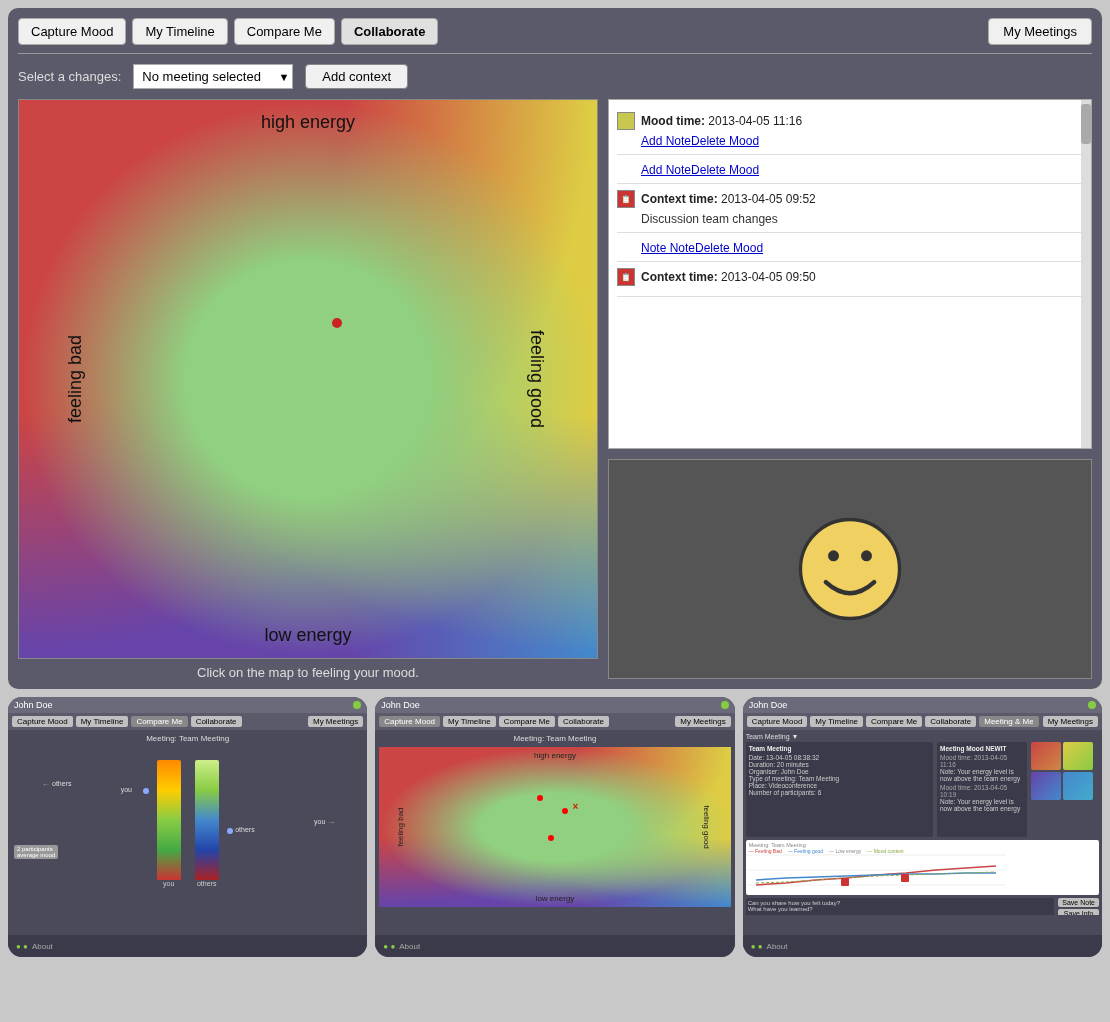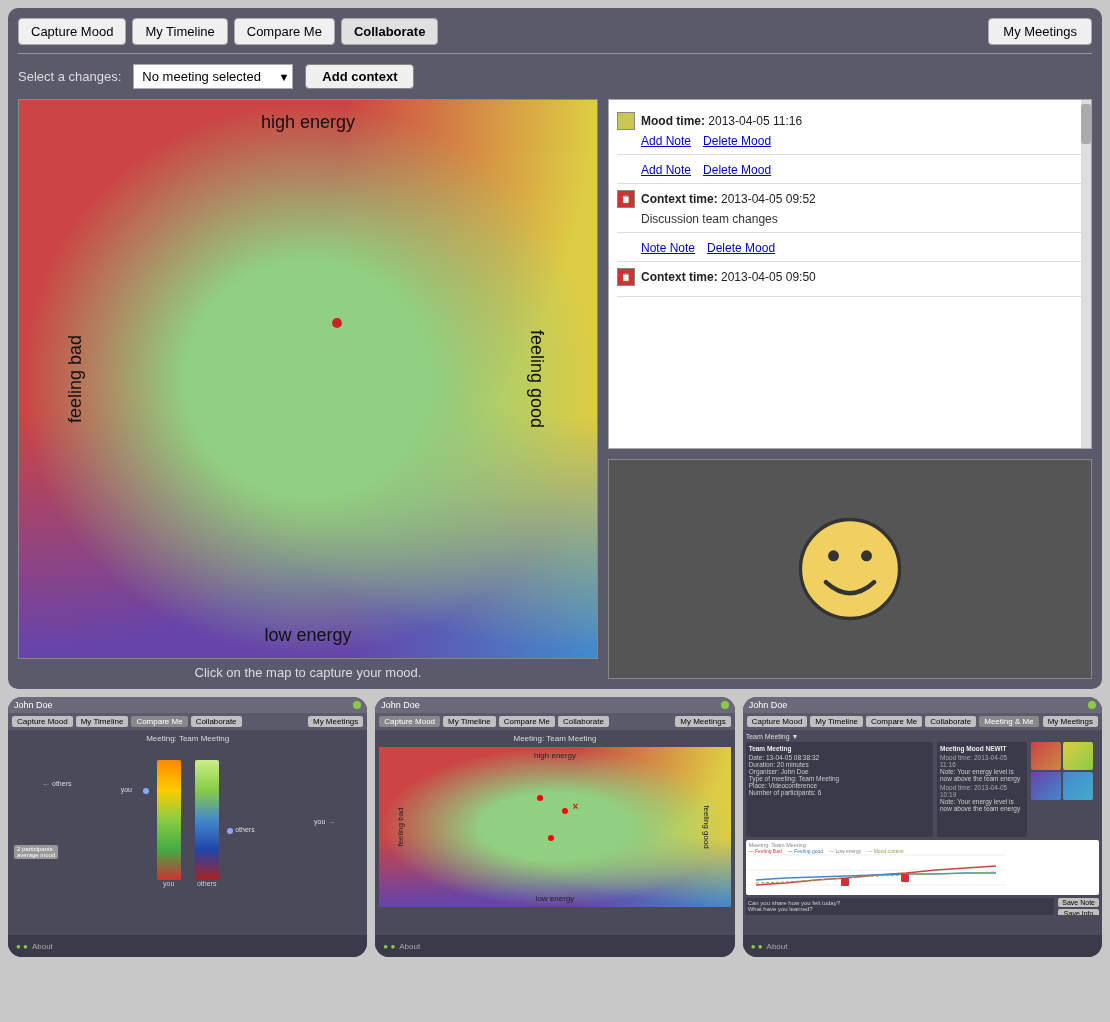--- a/index.html
+++ b/index.html
@@ -83,21 +83,20 @@
       background: white;
       min-width: 160px;
     }
     .add-context-btn {
       background: #f0f0f0;
       border: 1px solid #888;
       border-radius: 4px;
       padding: 4px 16px;
       font-size: 13px;
       cursor: pointer;
-      font-weight: bold;
     }
 
     
     .content-area {
       display: flex;
       gap: 10px;
     }
 
     
     .moodmap-container {
@@ -212,21 +211,20 @@
     }
     .log-time {
       font-size: 12px;
       color: #222;
     }
     .log-time strong {
       font-weight: bold;
     }
     .log-actions {
       display: flex;
-      gap: 12px;
       padding-left: 24px;
       margin-top: 2px;
       align-items: flex-end;
     }
     .log-action-link {
       color: #0000cc;
       text-decoration: underline;
       cursor: pointer;
       font-size: 12px;
     }
@@ -438,21 +436,21 @@
 
     <div class="moodmap-container">
       <div class="moodmap-canvas">
         <div class="moodmap-gradient"></div>
         <span class="moodmap-label-top">high energy</span>
         <span class="moodmap-label-bottom">low energy</span>
         <span class="moodmap-label-left">feeling bad</span>
         <span class="moodmap-label-right">feeling good</span>
         <div class="mood-dot"></div>
       </div>
-      <div class="moodmap-instruction">Click on the map to capture your mood.</div>
+      <div class="moodmap-instruction">Click on the map to feeling your mood.</div>
     </div>
 
     <div class="right-panel">
 
       <div class="mood-log" style="position:relative;">
 
         <div class="log-entry">
           <div class="log-entry-header">
             <div class="color-swatch" style="background:#c8c850;"></div>
             <span class="log-time"><strong>Mood time:</strong> 2013-04-05 11:16</span>

